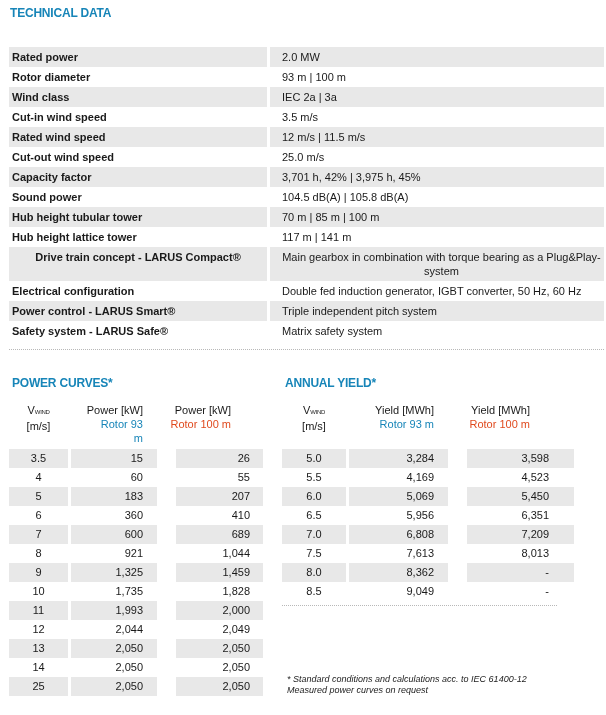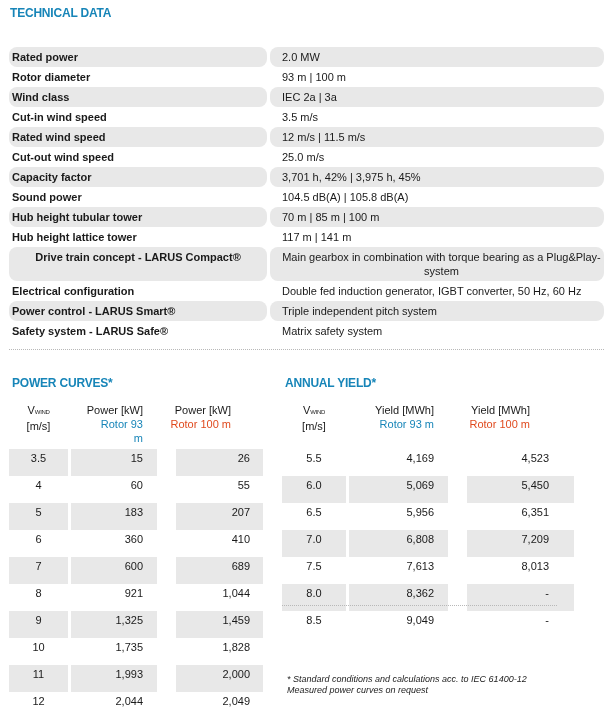--- a/index.html
+++ b/index.html
@@ -18,21 +18,21 @@
     position: absolute; left: 9px; top: 47px; width: 595px;
   }
   .tech-row {
     display: flex; min-height: 20px; margin-bottom: 0;
   }
   .tech-row .lbl, .tech-row .val {
     font-size: 11px; line-height: 14px; padding: 3px 3px; box-sizing: border-box;
   }
   .tech-row .lbl { width: 258px; font-weight: bold; margin-right: 3px; }
   .tech-row .val { flex: 1; padding-left: 12px; }
-  .tech-row.shade .lbl, .tech-row.shade .val { background: #e8e8e8; border-radius: 8px; }
+  .tech-row.shade .lbl, .tech-row.shade .val { background: #e8e8e8; }
   .tech-row.tall .lbl, .tech-row.tall .val { min-height: 33px; text-align: center; }
 
   .dotted-line {
     position: absolute; border-top: 1px dotted #b8b8b8; height: 0;
   }
   #tech-divider { left: 9px; top: 349px; width: 595px; }
 
   
   #pc-title { left: 12px; top: 376px; }
   #ay-title { left: 285px; top: 376px; }
@@ -44,21 +44,21 @@
   .hdr {
     display: flex; height: 46px; font-size: 11px; line-height: 14px;
   }
   .hdr > div { box-sizing: border-box; text-align: right; }
   .hdr .c1 { text-align: center; }
   .vwind { font-size: 11px; }
   .vwind small { font-size: 6px; text-transform: uppercase; letter-spacing: -0.3px; }
   .blue { color: #1785b8; padding-left: 24px; }
   .red { color: #e04a1e; }
 
-  .drow { display: flex; height: 27px; margin-bottom: 0; }
+  .drow { display: flex; height: 19px; margin-bottom: 0; }
   .drow > div {
     box-sizing: border-box; font-size: 11px; line-height: 19px; text-align: right;
     margin-right: 3px;
   }
   .drow > div:last-child { margin-right: 0; margin-left: 16px; }
   .drow.shade > div { background: #e8e8e8; }
 
   #pc-table .c1 { width: 59px; text-align: center; }
   #pc-table .c2 { width: 86px; padding-right: 14px; }
   #pc-table .c3 { width: 87px; padding-right: 13px; }
@@ -240,20 +240,25 @@
     <div class="c2">
       <span>Yield [MWh]</span><br>
       <span class="blue">Rotor 93 m</span>
     </div>
     <div class="c3">
       <span>Yield [MWh]</span><br>
       <span class="red">Rotor 100 m</span>
     </div>
   </div>
   <div id="ay-rows">
+      <div class="drow shade">
+        <div class="c1">5.0</div>
+        <div class="c2">3,284</div>
+        <div class="c3">3,598</div>
+      </div>
       <div class="drow">
         <div class="c1">5.5</div>
         <div class="c2">4,169</div>
         <div class="c3">4,523</div>
       </div>
       <div class="drow shade">
         <div class="c1">6.0</div>
         <div class="c2">5,069</div>
         <div class="c3">5,450</div>
       </div>

